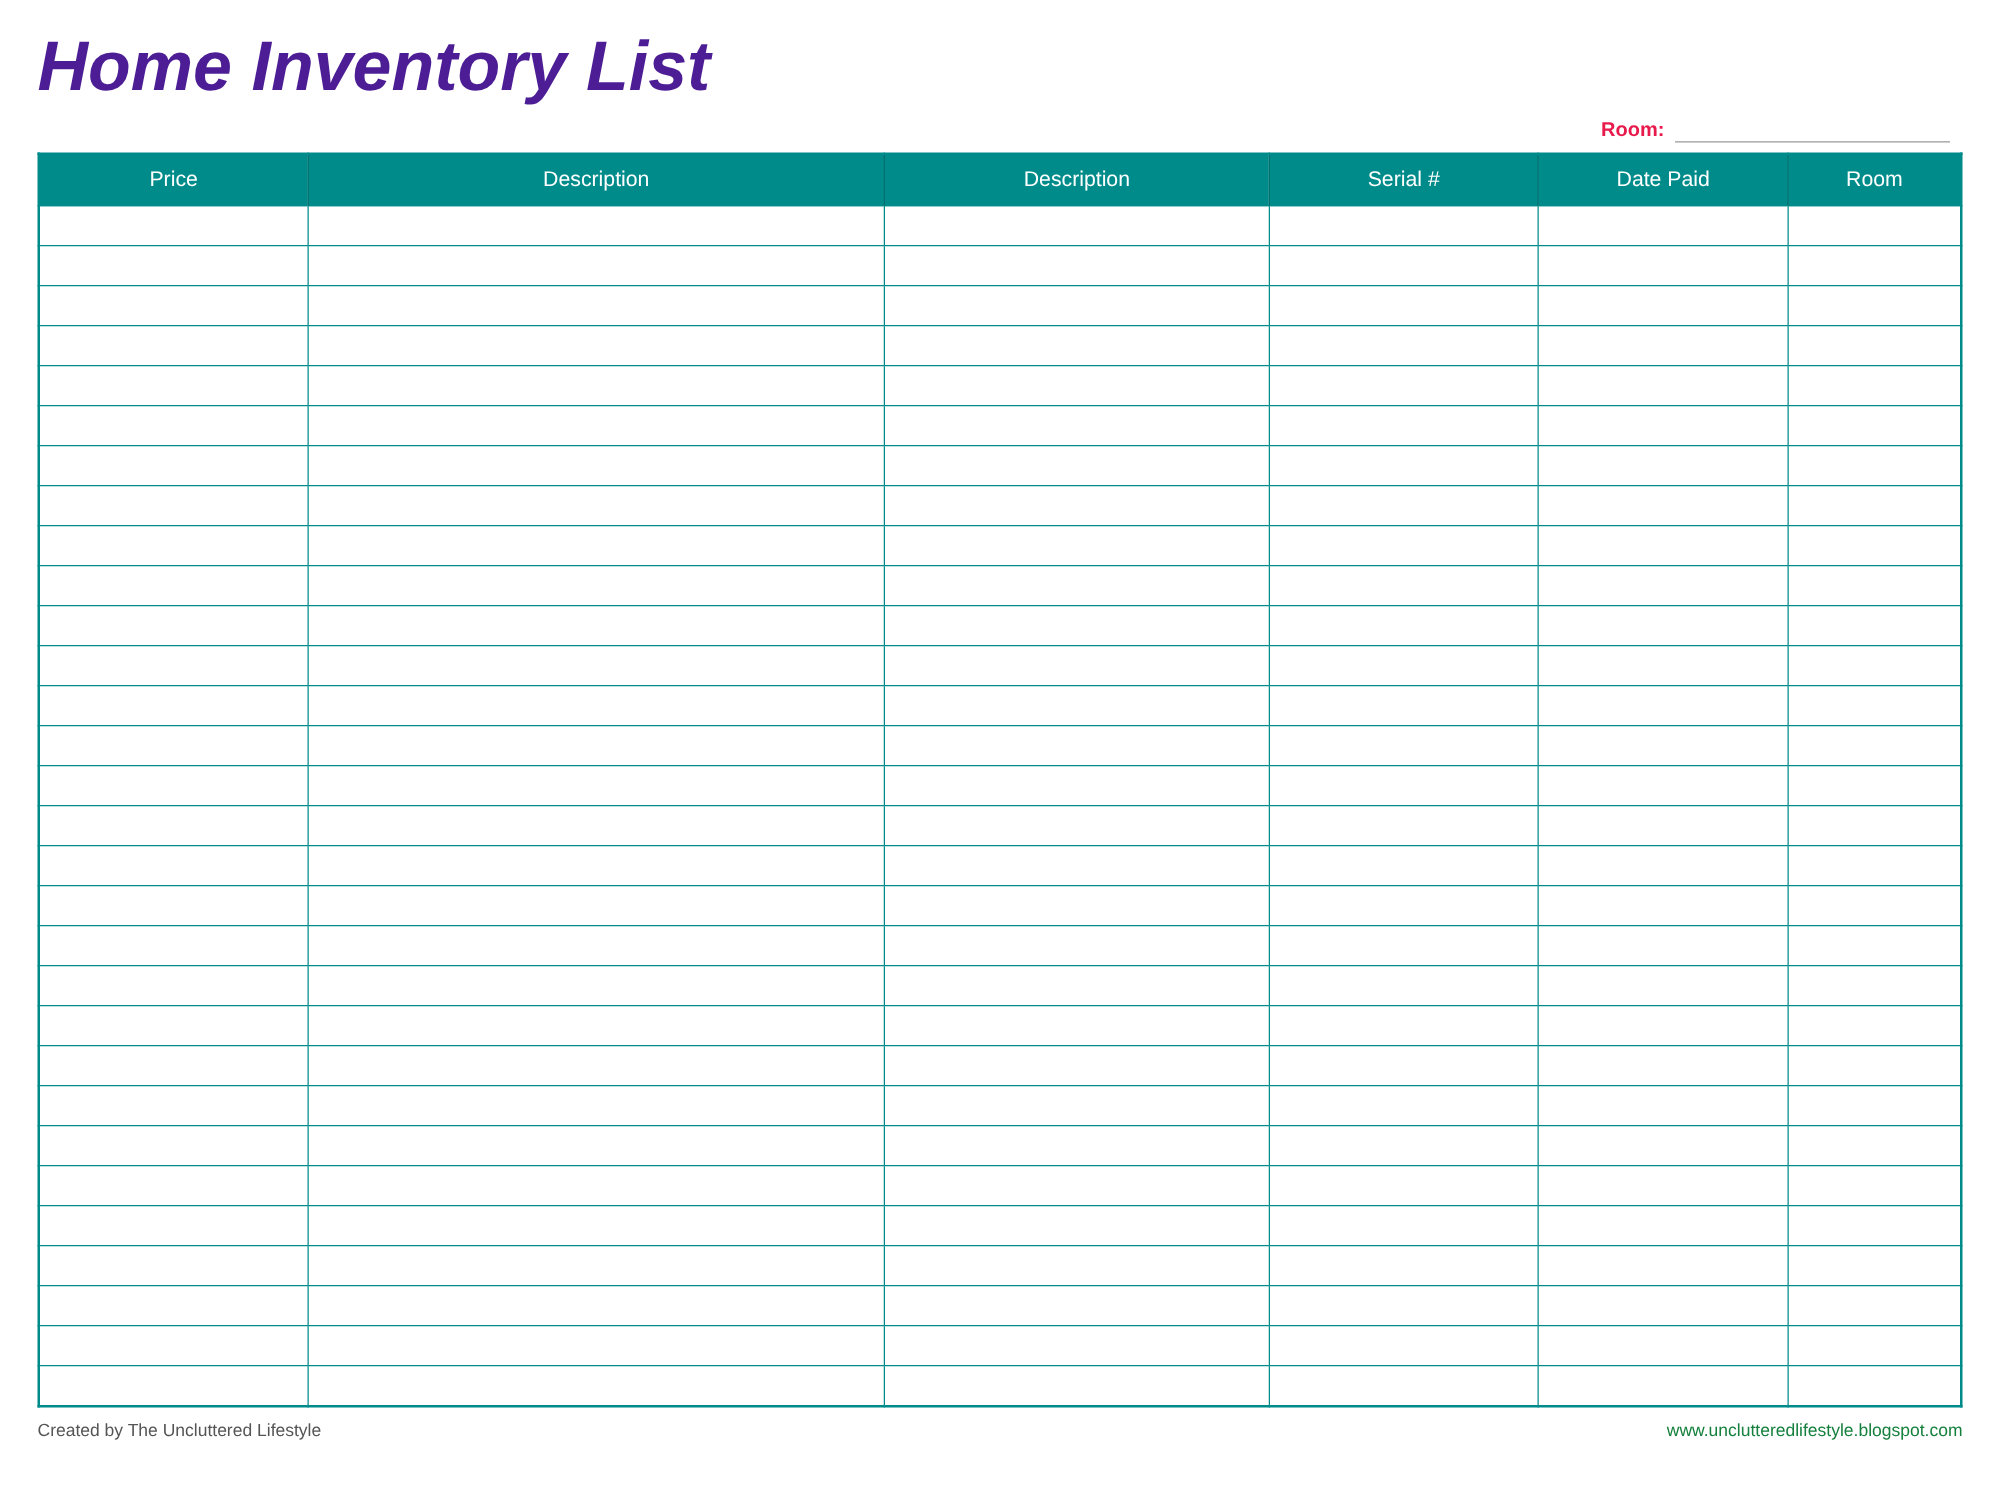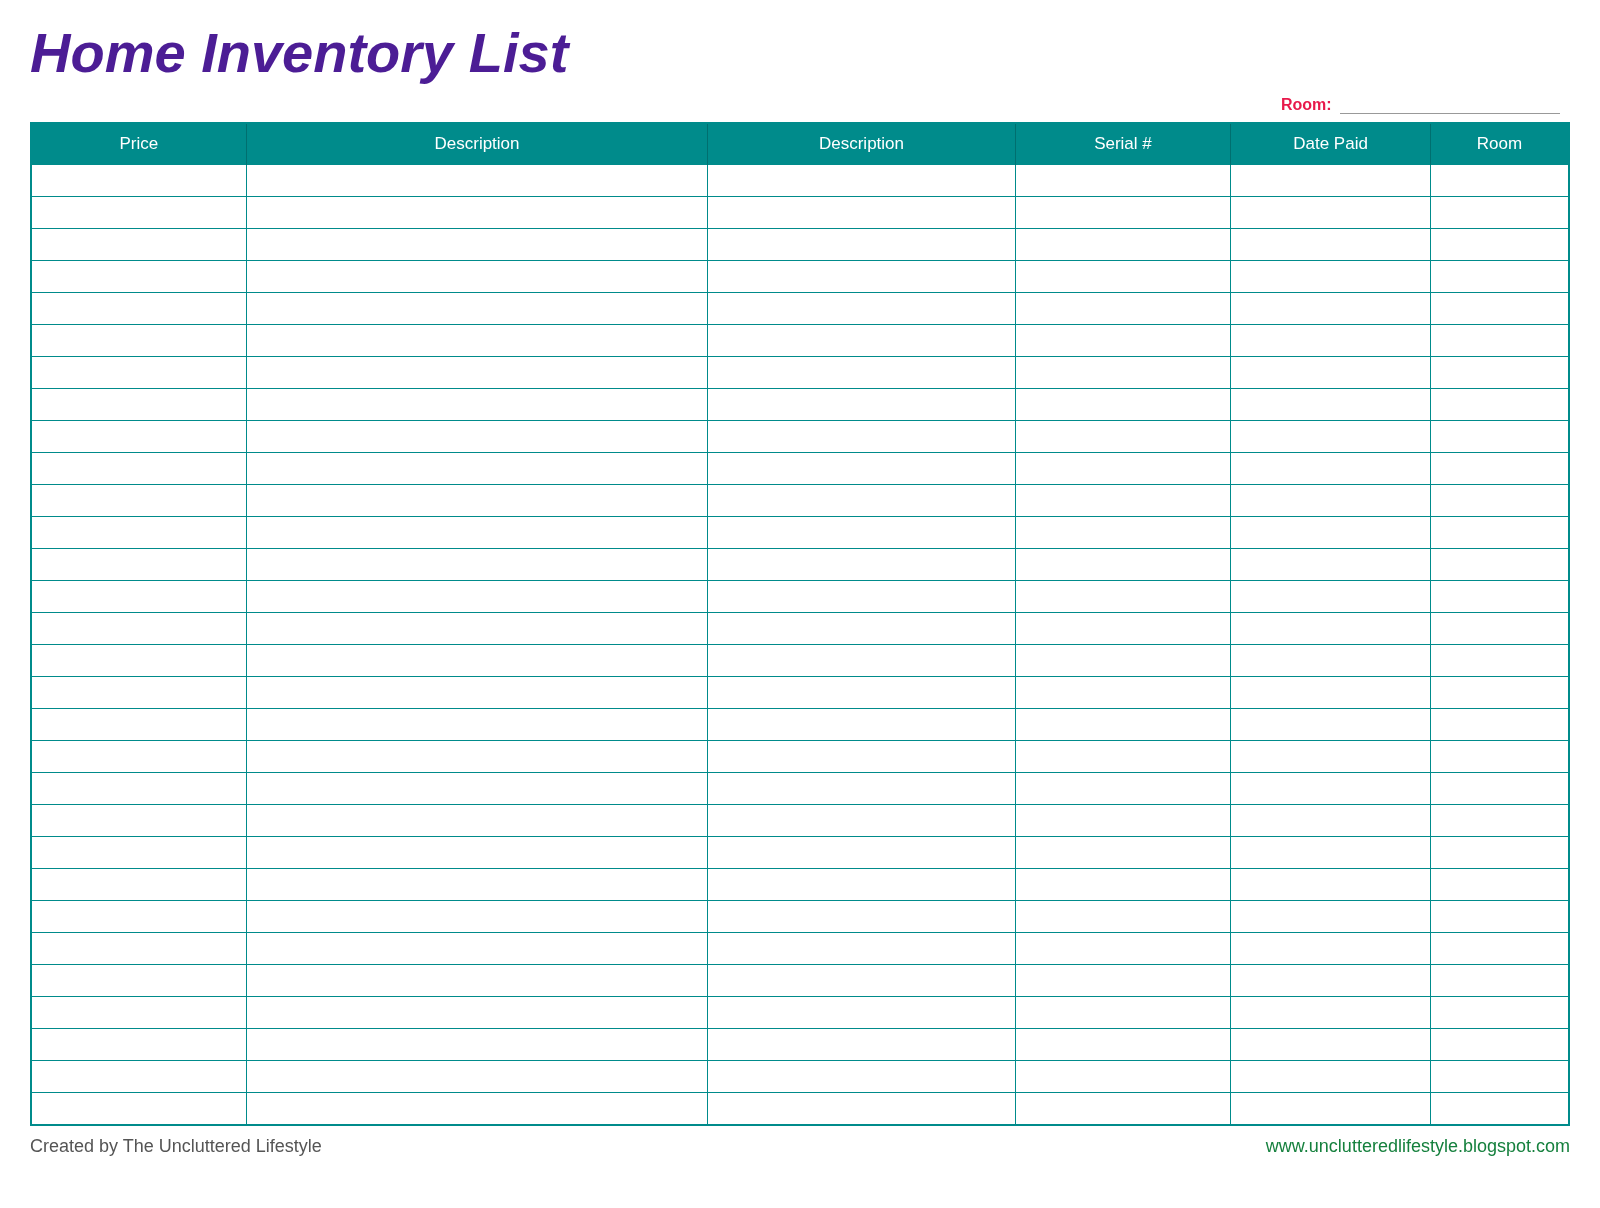--- a/index.html
+++ b/index.html
@@ -76,21 +76,21 @@
     .col-description { width: 30%; }
     .col-manufacturer { width: 20%; }
     .col-serial { width: 14%; }
     .col-price { width: 13%; }
     .col-date { width: 9%; }
 
     .footer {
       display: flex;
       justify-content: space-between;
       margin-top: 10px;
-      font-size: 18px;
+      font-size: 14px;
       color: #555;
     }
 
     .footer-left {
       color: #555;
     }
 
     .footer-right {
       color: #15803d;
     }

